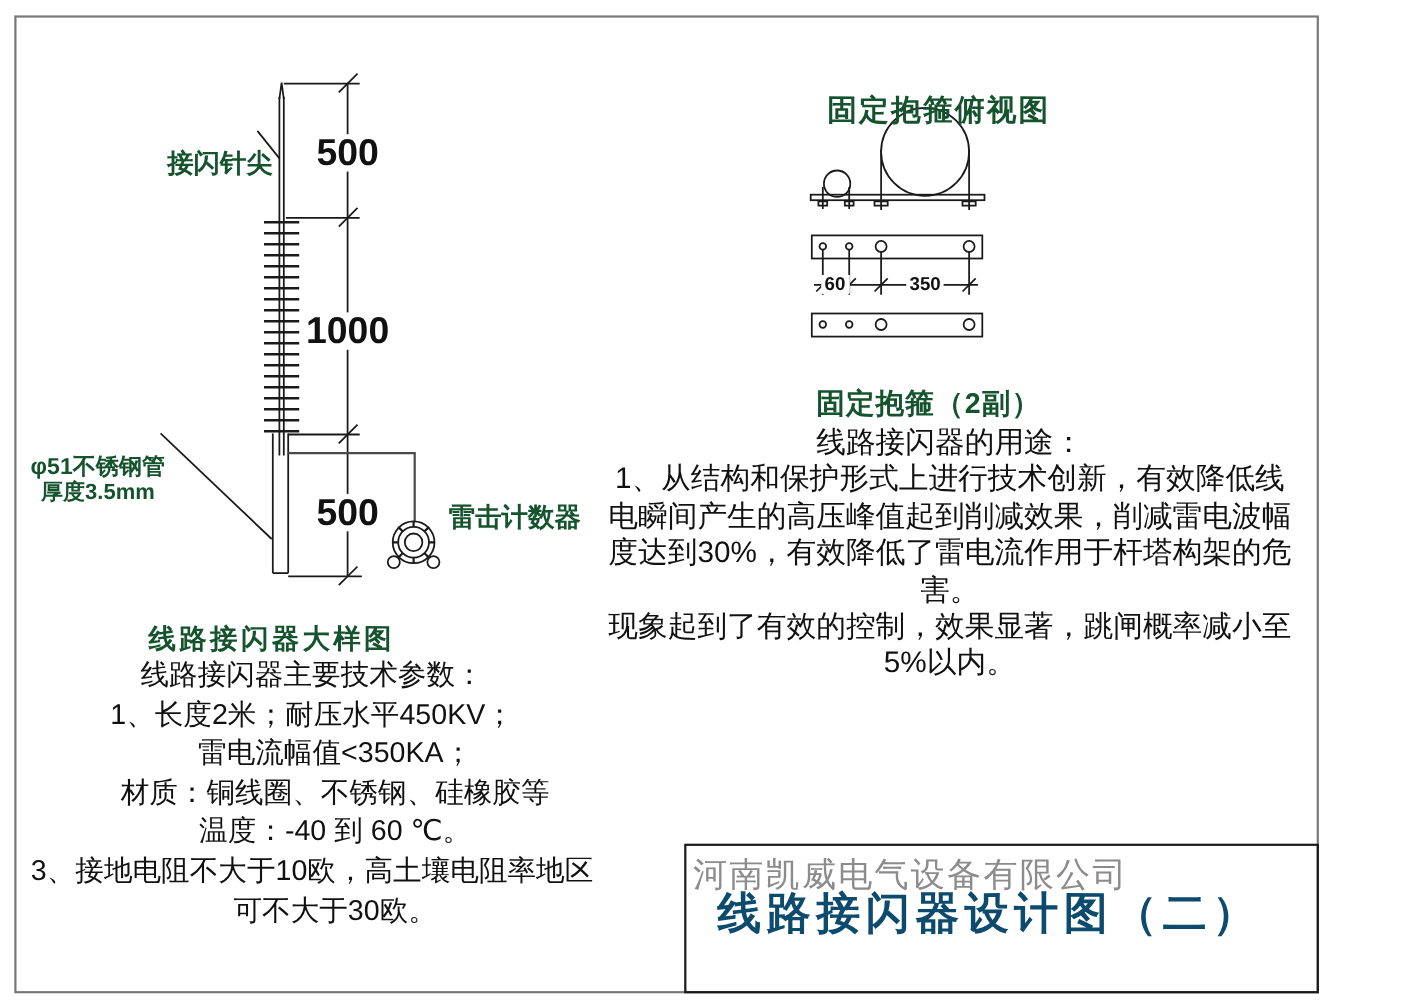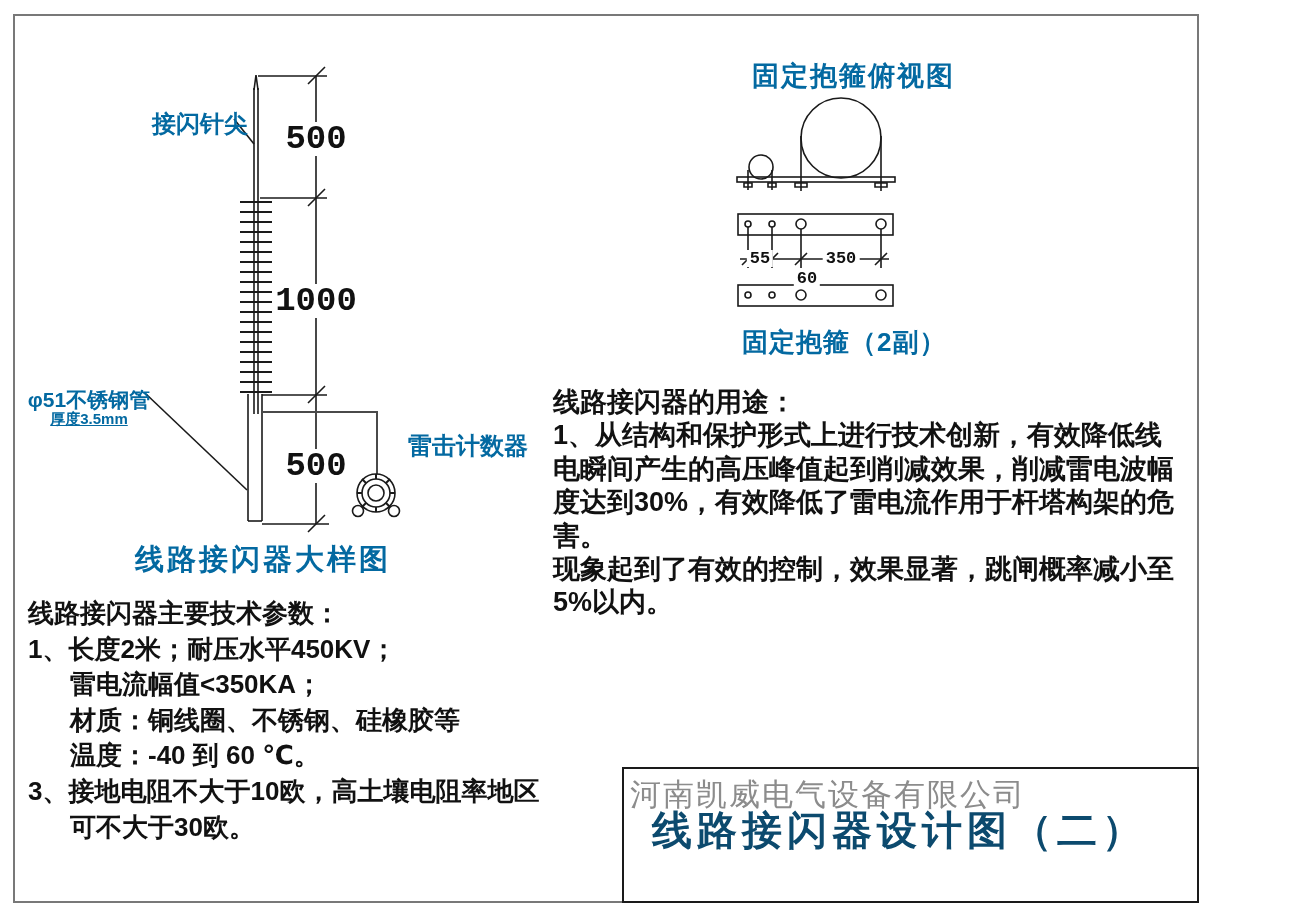--- a/index.html
+++ b/index.html
@@ -4,29 +4,29 @@
 <style>
   html,body{margin:0;padding:0;background:#fff;}
   body{width:1295px;height:915px;position:relative;overflow:hidden;
        font-family:"Liberation Sans","DejaVu Sans",sans-serif;color:#111;}
   .abs{position:absolute;}
   
   #sheet-frame{left:13px;top:14px;width:1182px;height:885px;border:2px solid #787878;}
   
   #lineart{left:0;top:0;width:1295px;height:915px;}
   
-  .lbl{white-space:nowrap;font-weight:600;color:#0369a1;}
+  .lbl{white-space:nowrap;font-weight:600;color:#14532d;margin-top:24px;}
   .dim{background:#fff;padding:0 3px;font-weight:600;transform:translateX(-50%);
-       font-family:Liberation Mono, monospace;text-align:right;}
+       font-family:Liberation Sans, sans-serif;text-align:right;}
   .dim-big{font-size:34px;line-height:34px;}
   .dim-small{font-size:17px;line-height:17px;}
-  .fig-title{font-size:29px;letter-spacing:3px;}
+  .fig-title{font-size:25px;letter-spacing:3px;}
   .sub-title{font-size:27px;letter-spacing:2px;}
   
-  .textblock{line-height:35.6px;font-size:26px;font-weight:700;white-space:nowrap;}
+  .textblock{line-height:35.6px;font-size:26px;font-weight:400;white-space:nowrap;text-align:center;}
   #usage-block{line-height:33.4px;font-size:27px;}
   .indent{padding-left:42px;}
   
   #title-block{left:622px;top:767px;width:573px;height:132px;border:2px solid #1a1a1a;}
   #company-name{left:630px;top:774px;font-size:31px;font-weight:400;color:#8c8c8c;letter-spacing:2px;}
   #sheet-title{left:652px;top:803px;font-size:40px;font-weight:600;letter-spacing:5px;color:#0c4a6e;}
 </style>
 </head>
 <body>
 
@@ -92,27 +92,27 @@
     <circle cx="801" cy="295" r="5"></circle>
     <circle cx="881" cy="295" r="5"></circle>
   </g>
 </svg>
 
 <div class="abs lbl" style="left:152px;top:108px;font-size:24px;">接闪针尖</div>
 <div class="abs dim dim-big" style="left:316px;top:122px;">500</div>
 <div class="abs dim dim-big" style="left:316px;top:284px;">1000</div>
 <div class="abs dim dim-big" style="left:316px;top:449px;">500</div>
 <div class="abs lbl" style="left:89px;top:386px;font-size:21px;transform:translateX(-50%);">φ51不锈钢管</div>
-<div class="abs lbl" style="left:89px;top:410px;font-size:15px;transform:translateX(-50%);text-decoration:underline;">厚度3.5mm</div>
+<div class="abs lbl" style="left:89px;top:410px;font-size:20px;transform:translateX(-50%);">厚度3.5mm</div>
 <div class="abs lbl" style="left:408px;top:430px;font-size:24px;">雷击计数器</div>
 <div class="abs lbl fig-title" style="left:135px;top:540px;">线路接闪器大样图</div>
 
 <div class="abs lbl sub-title" style="left:752px;top:58px;">固定抱箍俯视图</div>
 <div class="abs dim dim-small" style="left:760px;top:250px;">55</div>
-<div class="abs dim dim-small" style="left:807px;top:250px;margin-top:20px;">60</div>
+<div class="abs dim dim-small" style="left:759px;top:250px;">60</div>
 <div class="abs dim dim-small" style="left:841px;top:250px;">350</div>
 <div class="abs lbl" style="left:742px;top:325px;font-size:26px;letter-spacing:1px;">固定抱箍（2副）</div>
 
 <div class="abs textblock" style="left:28px;top:596px;">
   <div>线路接闪器主要技术参数：</div>
   <div>1、长度2米；耐压水平450KV；</div>
   <div class="indent">雷电流幅值&lt;350KA；</div>
   <div class="indent">材质：铜线圈、不锈钢、硅橡胶等</div>
   <div class="indent">温度：-40 到 60 ℃。</div>
   <div>3、接地电阻不大于10欧，高土壤电阻率地区</div>

